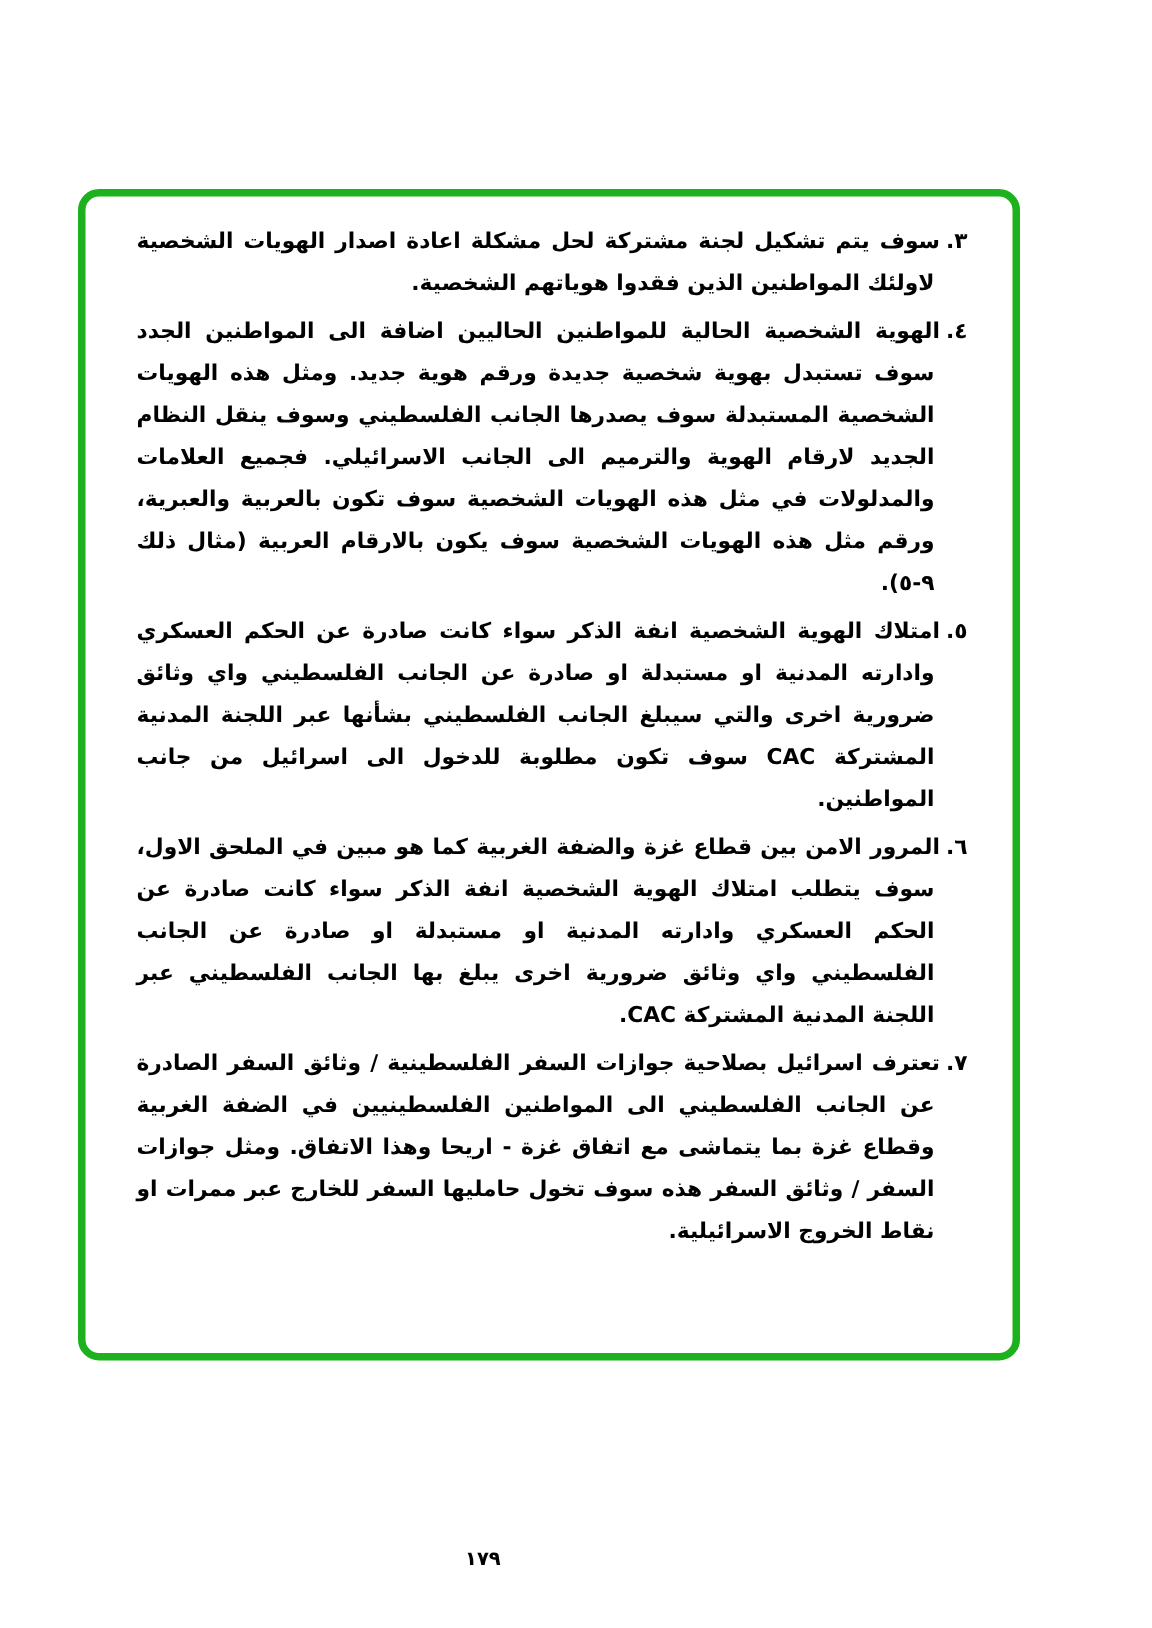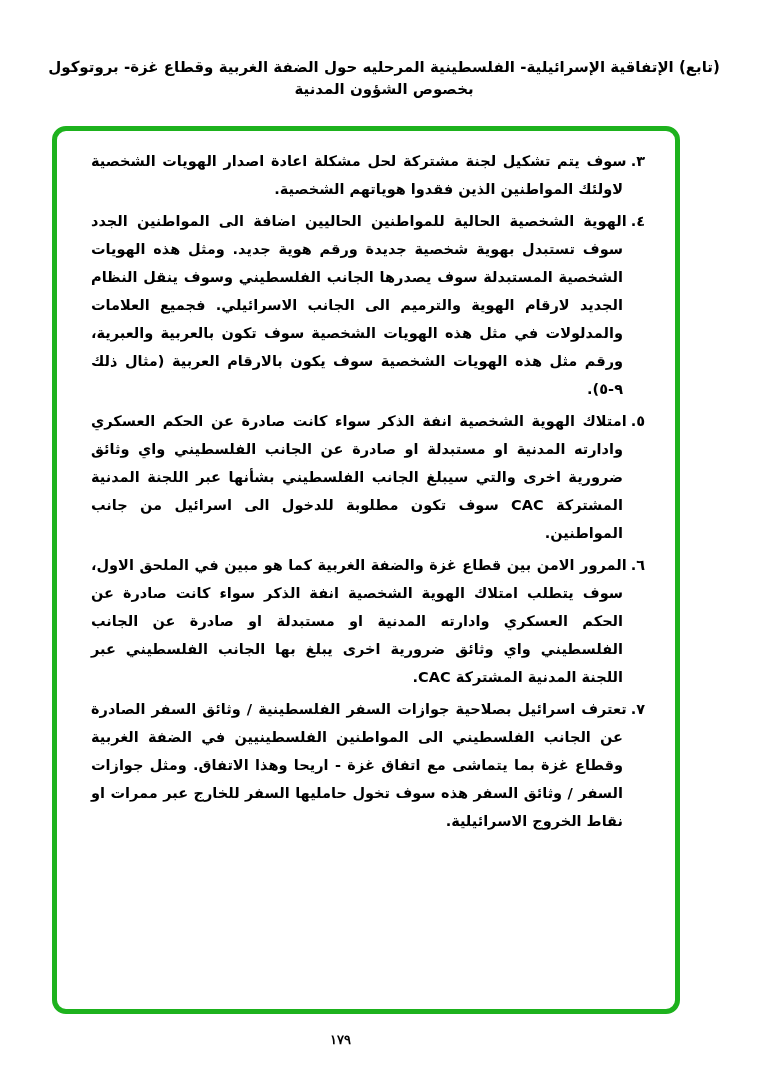--- a/index.html
+++ b/index.html
@@ -32,21 +32,21 @@
     font-size: 10.5px;
     font-weight: bold;
     margin-top: 5px;
     color: #111111;
   }
   .content-box {
     position: absolute;
     top: 126px;
     left: 52px;
     width: 628px;
-    height: 888px;
+    height: 781px;
     border: 5px solid #1db21d;
     border-radius: 14px;
     box-sizing: border-box;
     background: #ffffff;
   }
   .content-inner {
     padding: 16px 30px 0 34px;
     direction: rtl;
   }
   .item {
@@ -57,33 +57,31 @@
     margin: 0 0 4px 0;
     padding-right: 22px;
     text-indent: -22px;
   }
   .item-number {
     padding-left: 4px;
   }
   .page-number {
     position: absolute;
     top: 1032px;
-    left: 330px;
+    left: 310px;
     font-size: 13px;
     font-weight: bold;
     letter-spacing: 2px;
     direction: rtl;
-    font-family: Liberation Serif, serif;
   }
 </style>
 </head>
 <body>
 
 <div class="header">
-  <div class="header-title">(تابع) الإتفاقية الإسرائيلية- الفلسطينية المرحليه حول الضفة الغربية وقطاع غزة- بروتوكول بخصوص الشؤون المدنية</div>
 </div>
 
 <div class="content-box">
   <div class="content-inner">
 
     <p class="item"><span class="item-number">٣.</span><span>سوف يتم تشكيل لجنة مشتركة لحل مشكلة اعادة اصدار الهويات الشخصية لاولئك المواطنين الذين فقدوا هوياتهم الشخصية.</span></p>
 
     <p class="item"><span class="item-number">٤.</span><span>الهوية الشخصية الحالية للمواطنين الحاليين اضافة الى المواطنين الجدد سوف تستبدل بهوية شخصية جديدة ورقم هوية جديد. ومثل هذه الهويات الشخصية المستبدلة سوف يصدرها الجانب الفلسطيني وسوف ينقل النظام الجديد لارقام الهوية والترميم الى الجانب الاسرائيلي. فجميع العلامات والمدلولات في مثل هذه الهويات الشخصية سوف تكون بالعربية والعبرية، ورقم مثل هذه الهويات الشخصية سوف يكون بالارقام العربية (مثال ذلك ٩-٥).</span></p>
 
     <p class="item"><span class="item-number">٥.</span><span>امتلاك الهوية الشخصية انفة الذكر سواء كانت صادرة عن الحكم العسكري وادارته المدنية او مستبدلة او صادرة عن الجانب الفلسطيني واي وثائق ضرورية اخرى والتي سيبلغ الجانب الفلسطيني بشأنها عبر اللجنة المدنية المشتركة CAC سوف تكون مطلوبة للدخول الى اسرائيل من جانب المواطنين.</span></p>

